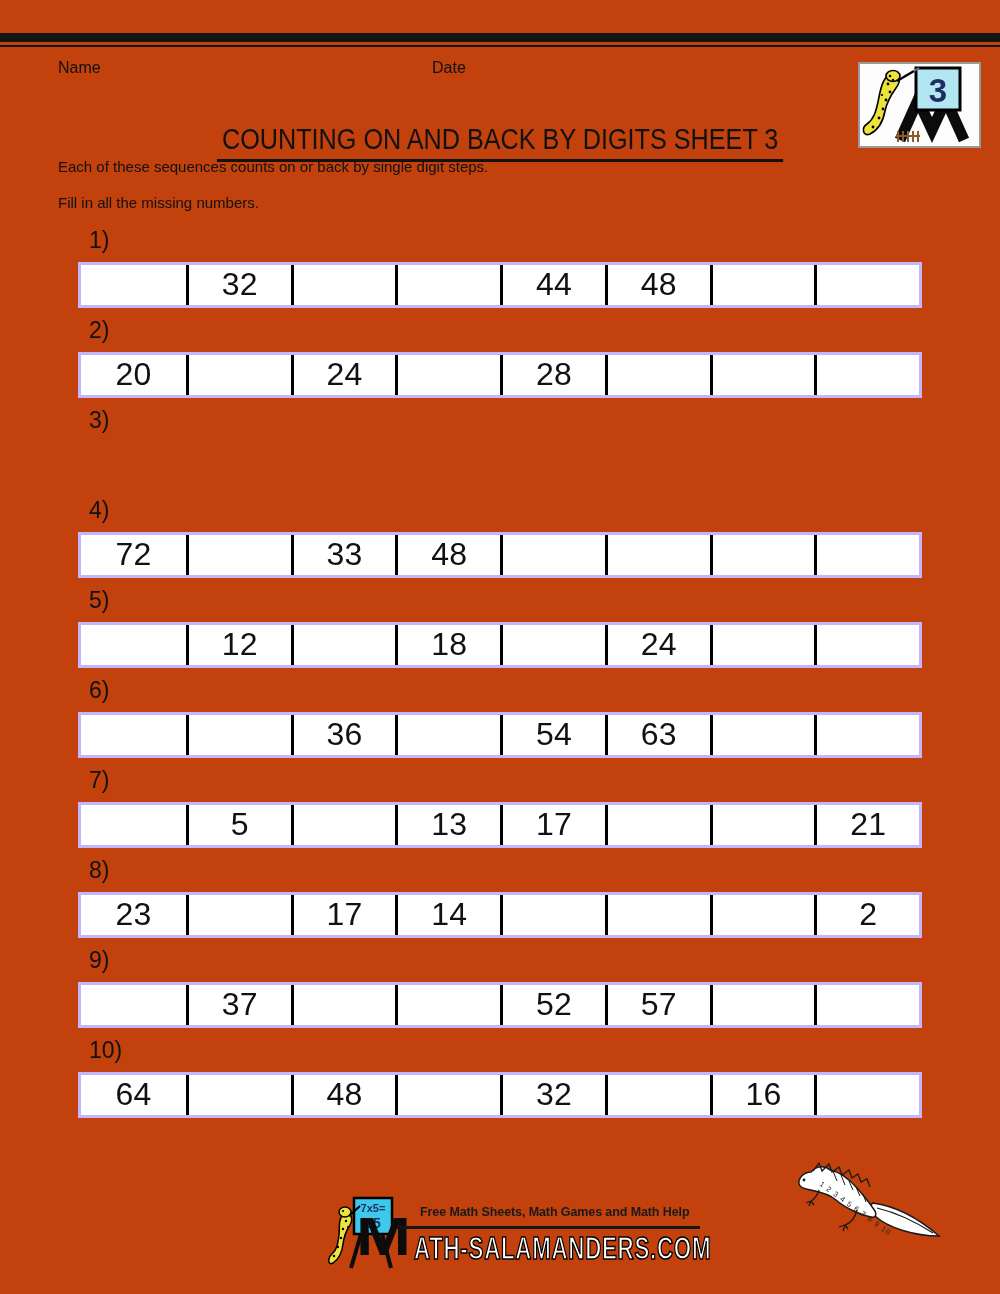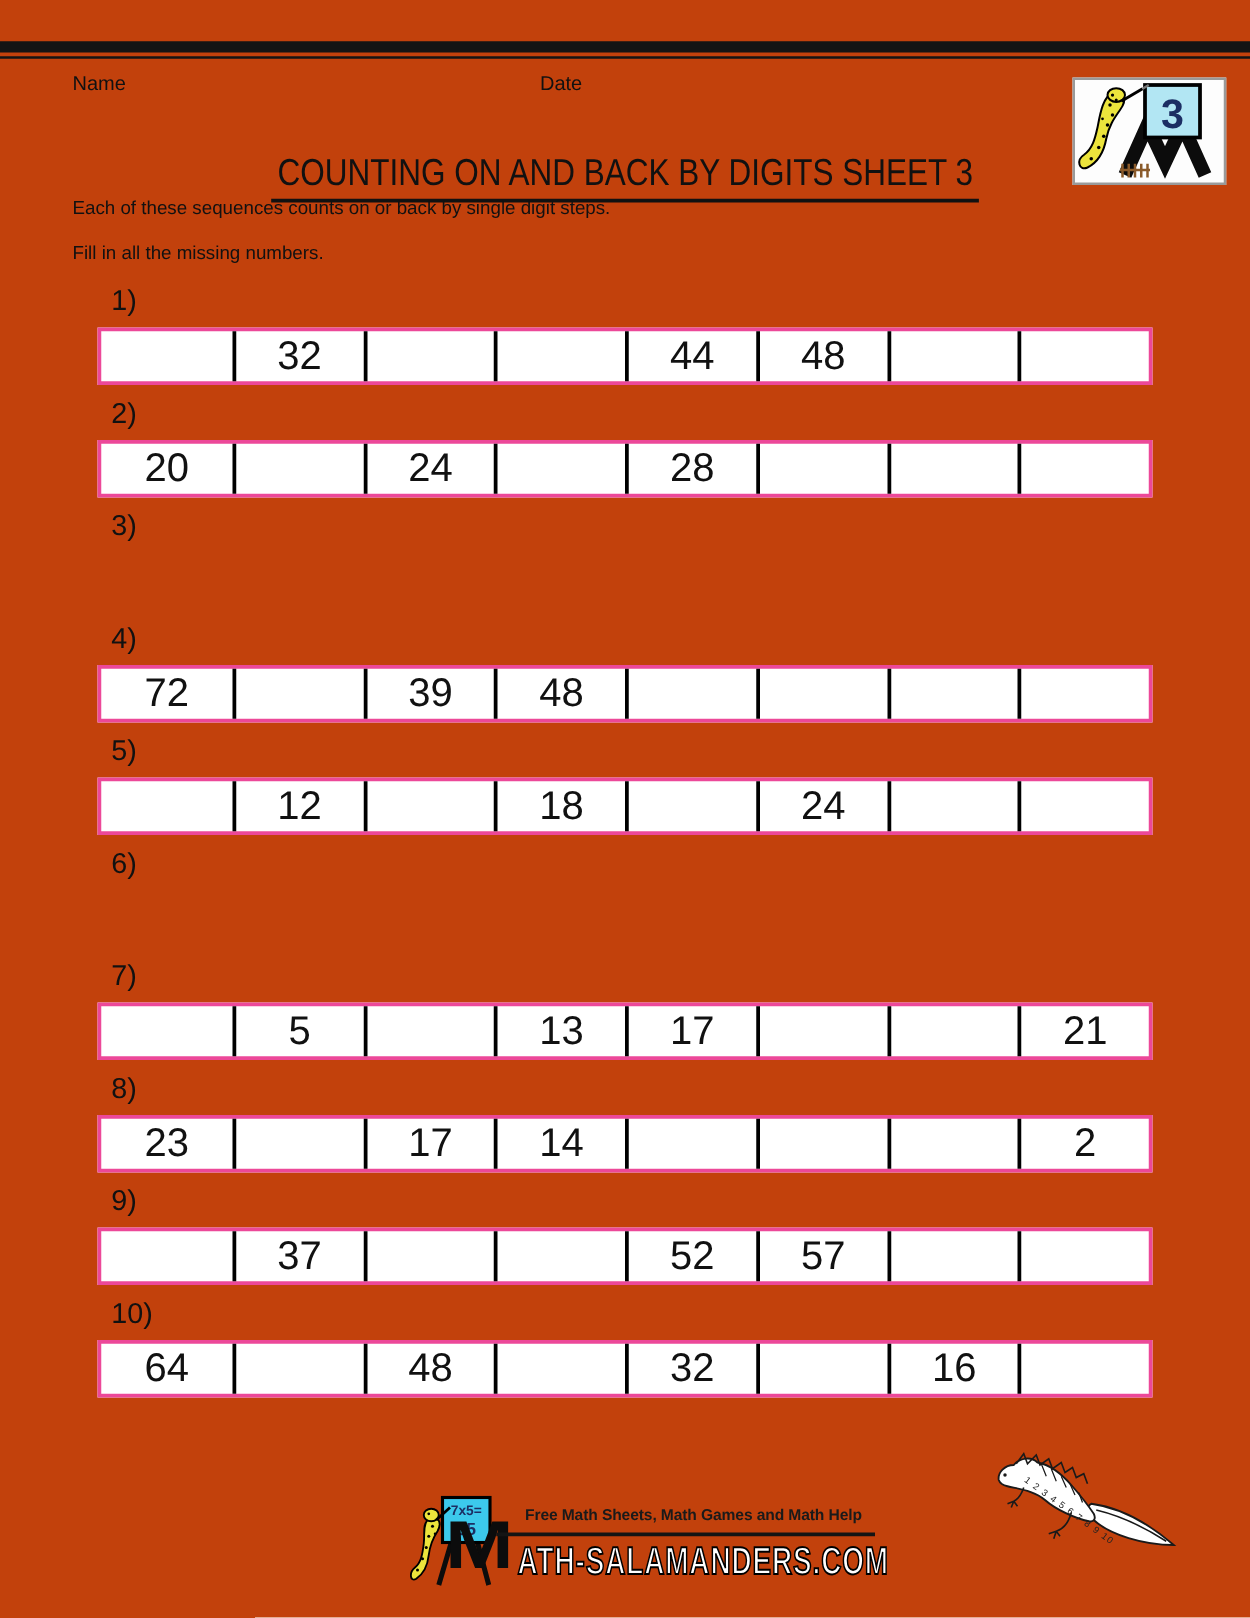--- a/index.html
+++ b/index.html
@@ -26,21 +26,21 @@
     transform:scaleX(0.84);transform-origin:50% 50%;white-space:nowrap;
   }
 
   .instructions{position:absolute;left:58px;top:149px;font-size:15px;line-height:36px;}
 
   .problems{position:absolute;left:78px;top:228px;width:844px;}
   .problem{height:90px;}
   .p-label{height:34px;padding-left:11px;font-size:23px;line-height:25px;}
   .p-grid{
     display:grid;grid-template-columns:repeat(8,1fr);
-    height:46px;box-sizing:border-box;border:3px solid #ec4899;background:#fff;
+    height:46px;box-sizing:border-box;border:3px solid #c4b5fd;background:#fff;
   }
   .cell{
     display:flex;align-items:center;justify-content:center;
     font-size:32px;padding-bottom:2px;box-sizing:border-box;
   }
   .cell + .cell{border-left:3px solid #000;}
 
   
   .footer-logo-svg{position:absolute;left:328px;top:1196px;}
   .brand-m{
@@ -146,21 +146,21 @@
 
     <div class="problem">
       <div class="p-label">3)</div>
     </div>
 
     <div class="problem">
       <div class="p-label">4)</div>
       <div class="p-grid">
           <div class="cell">72</div>
           <div class="cell"></div>
-          <div class="cell">39</div>
+          <div class="cell">33</div>
           <div class="cell">48</div>
           <div class="cell"></div>
           <div class="cell"></div>
           <div class="cell"></div>
           <div class="cell"></div>
         </div>
     </div>
 
     <div class="problem">
       <div class="p-label">5)</div>
@@ -171,20 +171,30 @@
           <div class="cell">18</div>
           <div class="cell"></div>
           <div class="cell">24</div>
           <div class="cell"></div>
           <div class="cell"></div>
         </div>
     </div>
 
     <div class="problem">
       <div class="p-label">6)</div>
+      <div class="p-grid">
+          <div class="cell"></div>
+          <div class="cell"></div>
+          <div class="cell">36</div>
+          <div class="cell"></div>
+          <div class="cell">54</div>
+          <div class="cell">63</div>
+          <div class="cell"></div>
+          <div class="cell"></div>
+        </div>
     </div>
 
     <div class="problem">
       <div class="p-label">7)</div>
       <div class="p-grid">
           <div class="cell"></div>
           <div class="cell">5</div>
           <div class="cell"></div>
           <div class="cell">13</div>
           <div class="cell">17</div>

